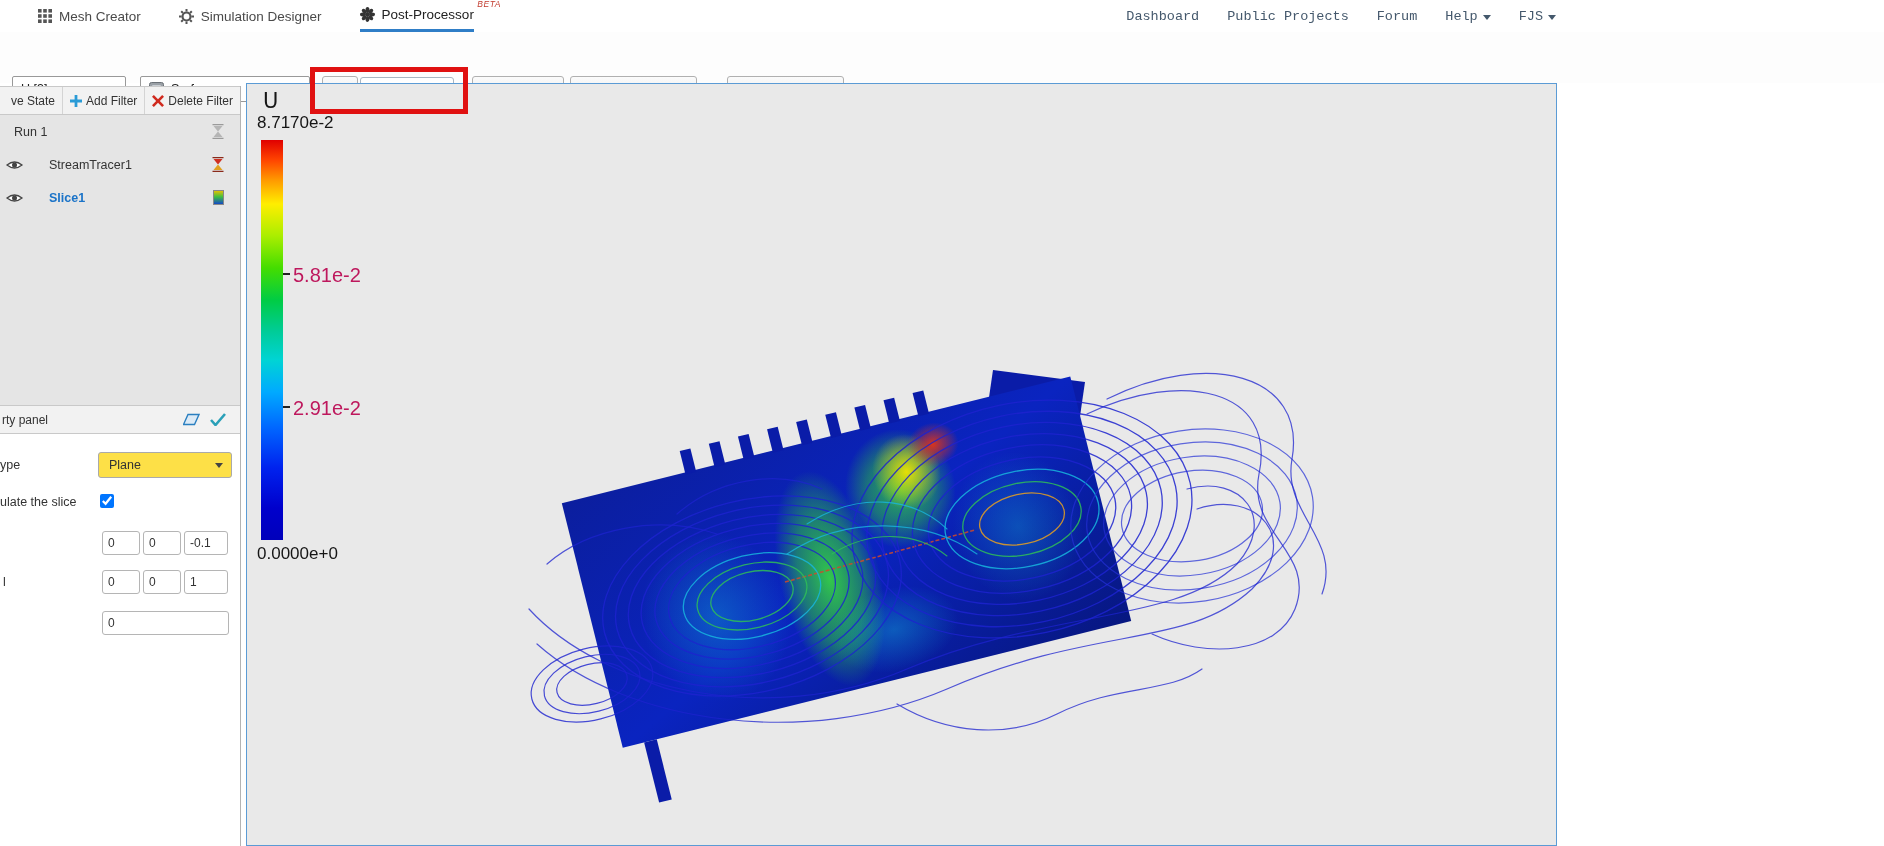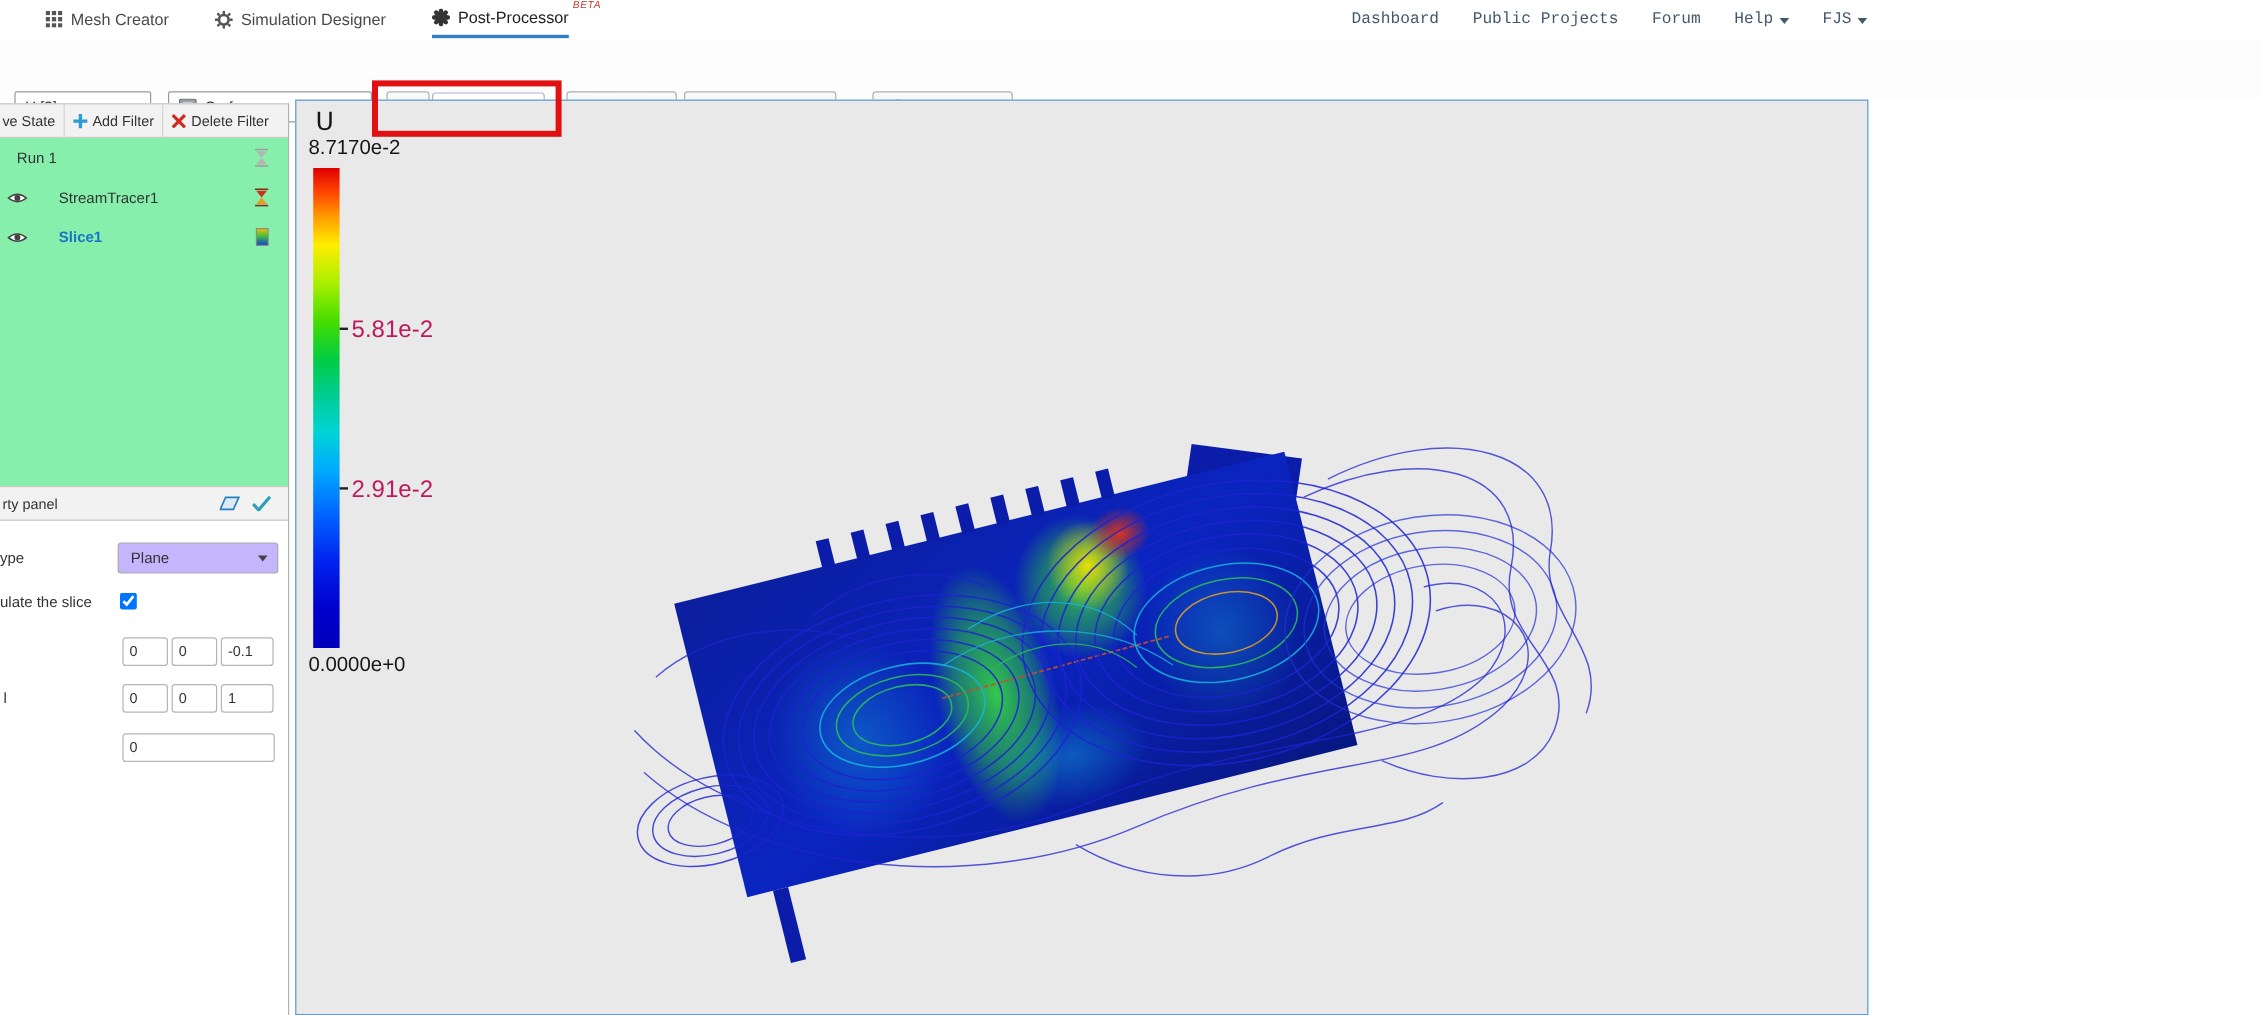--- a/index.html
+++ b/index.html
@@ -29,38 +29,38 @@
   .btn { position:absolute; top:44px; height:26px; display:inline-flex; align-items:center; gap:6px;
          padding:0 10px; background:linear-gradient(#fbfbfb,#e9e9e9); border:1px solid #b0b0b0;
          border-radius:3px; font-size:12.5px; color:#333; cursor:pointer; }
   .frame-input { position:absolute; left:360px; top:45px; width:94px; height:24px; border:1px solid #a9b6c2;
          border-radius:3px; font-size:12.5px; padding:0 8px; color:#333; font-family:"Liberation Sans",sans-serif; }
   .red-box { position:absolute; left:310px; top:35px; width:158px; height:47px;
          border:5px solid #e01111; z-index:60; pointer-events:none; }
 
   
   .bar { position:absolute; left:0; width:240px; height:29px; background:#f2f2f2;
-         border-top:1px solid #c9c9c9; border-bottom:1px solid #c9c9c9; display:flex; align-items:center; }
+         border-top:1px solid #c9c9c9; border-bottom:1px solid #c9c9c9; display:flex; align-items:center;justify-content:flex-end; }
   .filter-header { top:86px; }
   .fh-cell { display:flex; align-items:center; gap:4px; padding:0 7px; font-size:12px; color:#333;
              height:100%; border-right:1px solid #d4d4d4; cursor:pointer; white-space:nowrap; }
   .fh-cell:first-child { padding-left:2px; cursor:default; }
   .fh-cell:last-child { border-right:none; }
-  .tree { position:absolute; left:0; top:115px; width:240px; height:290px; background:#86efac; }
+  .tree { position:absolute; left:0; top:115px; width:240px; height:290px; background:#e5e5e5; }
   .tree-row { height:33px; display:flex; align-items:center; font-size:12.5px; color:#333; cursor:pointer; }
   .tree-row .lbl { margin-left:26px; }
   .tree-row .right-ic { margin-left:auto; margin-right:16px; display:flex; }
   .tree-row .eye { margin-left:6px; display:flex; }
   .tree-row.first .lbl { margin-left:14px; }
   .tree-row.selected .lbl { color:#1a73c8; font-weight:bold; }
   .prop-header { top:405px; justify-content:space-between; }
   .prop-title { font-size:12px; color:#333; padding-left:2px; }
   .prop-icons { display:flex; gap:10px; margin-right:14px; }
   .plabel { position:absolute; left:0; font-size:12.5px; color:#333; }
-  .prop-select { position:absolute; left:98px; top:452px; width:134px; height:26px; background:#c4b5fd;
+  .prop-select { position:absolute; left:98px; top:452px; width:134px; height:26px; background:#fde047;
          border:1px solid #aaa; border-radius:3px; display:flex; align-items:center; padding:0 10px;
          font-size:12.5px; position:absolute; cursor:pointer; }
   .prop-select .sel-caret { position:absolute; right:8px; top:10px; width:0; height:0;
          border-left:4px solid transparent; border-right:4px solid transparent; border-top:5px solid #444; }
   .mini-input { position:absolute; height:24px; border:1px solid #b5b5b5; border-radius:3px;
          font-size:12px; padding:0 5px; color:#333; font-family:"Liberation Sans",sans-serif; }
   .panel-vline { position:absolute; left:240px; top:86px; width:1px; height:760px; background:#b3b3b3; }
 
   
   .viewport { position:absolute; left:246px; top:83px; width:1311px; height:763px;

